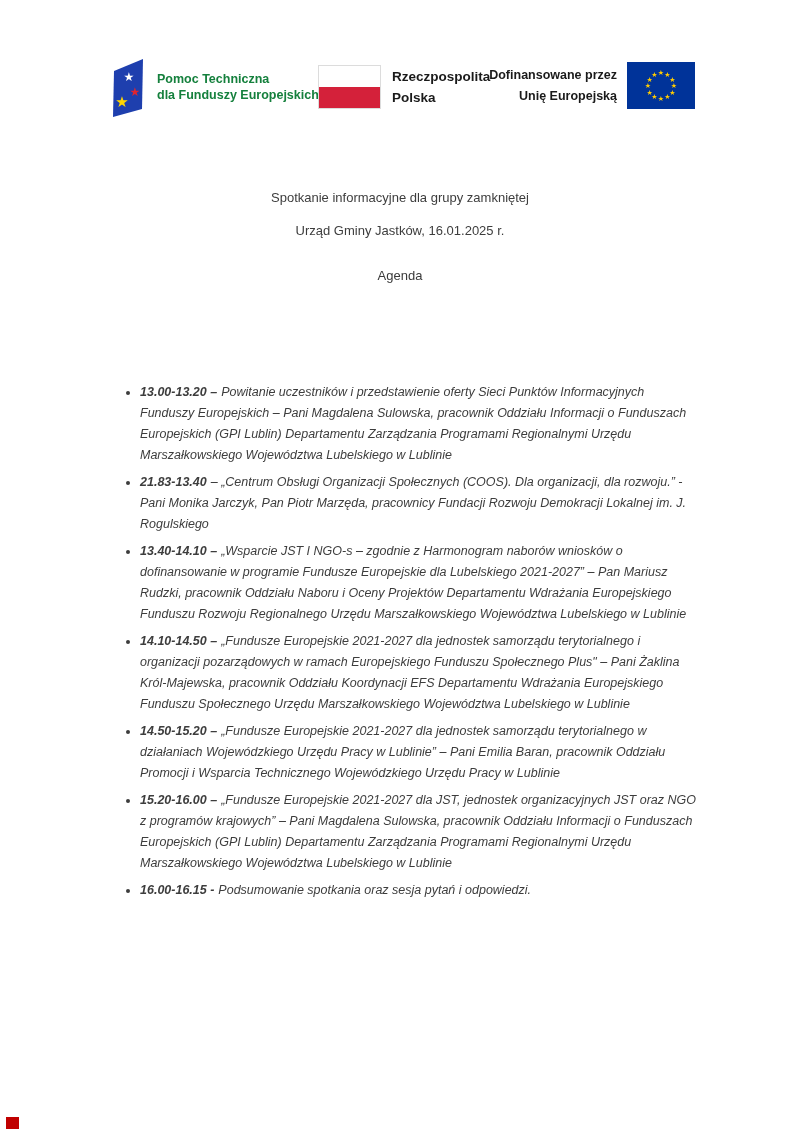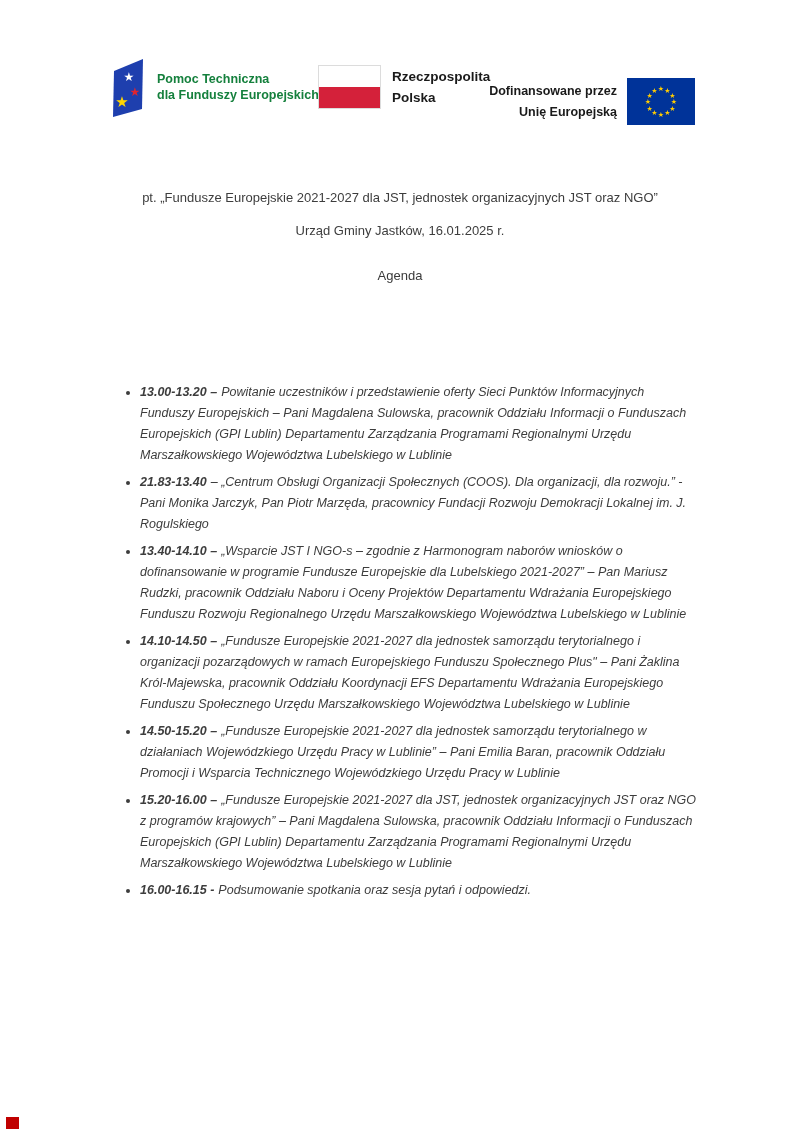--- a/index.html
+++ b/index.html
@@ -13,21 +13,21 @@
   }
   
   .header{position:absolute;top:56px;left:0;width:800px;height:64px;}
   .logo-left{position:absolute;left:106px;top:0;display:flex;align-items:center;gap:9px;}
   .logo-left-text{font-weight:bold;font-size:12.5px;line-height:16px;color:#15803d;}
   .logo-mid{position:absolute;left:318px;top:9px;display:flex;align-items:center;gap:11px;}
   .pl-flag{width:63px;height:44px;border:1px solid #dcdcdc;box-sizing:border-box;}
   .pl-flag .white{height:50%;background:#ffffff;}
   .pl-flag .red{height:50%;background:#d4213a;}
   .logo-mid-text{font-weight:bold;font-size:13.5px;line-height:21px;color:#1a1a1a;}
-  .logo-right{position:absolute;right:105px;top:22px;display:flex;align-items:center;gap:10px;}
+  .logo-right{position:absolute;right:105px;top:6px;display:flex;align-items:center;gap:10px;}
   .logo-right-text{font-weight:bold;font-size:12.5px;line-height:21px;text-align:right;color:#1a1a1a;}
   
   .titles{
     position:absolute;top:190px;left:100px;width:600px;
     text-align:center;font-size:13px;line-height:16px;
   }
   .titles p{margin:0 0 17px 0;}
   .titles .agenda-heading{font-weight:normal;margin-top:29px;color:#3a3a3a;}
   
   .agenda-list{
@@ -96,21 +96,21 @@
         <text x="22.7" y="32.5">★</text>
         <text x="21" y="26">★</text>
         <text x="22.7" y="19.5">★</text>
         <text x="27.5" y="14.7">★</text>
       </g>
     </svg>
   </div>
 </div>
 
 <div class="titles">
-  <p>pt. „Fundusze Europejskie 2021-2027 dla JST, jednostek organizacyjnych JST oraz NGO”</p>
+  <p>Spotkanie informacyjne dla grupy zamkniętej</p>
   <p>Urząd Gminy Jastków, 16.01.2025 r.</p>
   <p class="agenda-heading">Agenda</p>
 </div>
 
 <ul class="agenda-list">
   <li>
     <b>13.00-13.20 –</b><span>Powitanie uczestników i przedstawienie oferty Sieci Punktów Informacyjnych Funduszy Europejskich – Pani Magdalena Sulowska, pracownik Oddziału Informacji o Funduszach Europejskich (GPI Lublin) Departamentu Zarządzania Programami Regionalnymi Urzędu Marszałkowskiego Województwa Lubelskiego w Lublinie</span>
   </li>
   <li>
     <b>21.83-13.40</b><span>– „Centrum Obsługi Organizacji Społecznych (COOS). Dla organizacji, dla rozwoju.” - Pani Monika Jarczyk, Pan Piotr Marzęda, pracownicy Fundacji Rozwoju Demokracji Lokalnej im. J. Rogulskiego</span>

